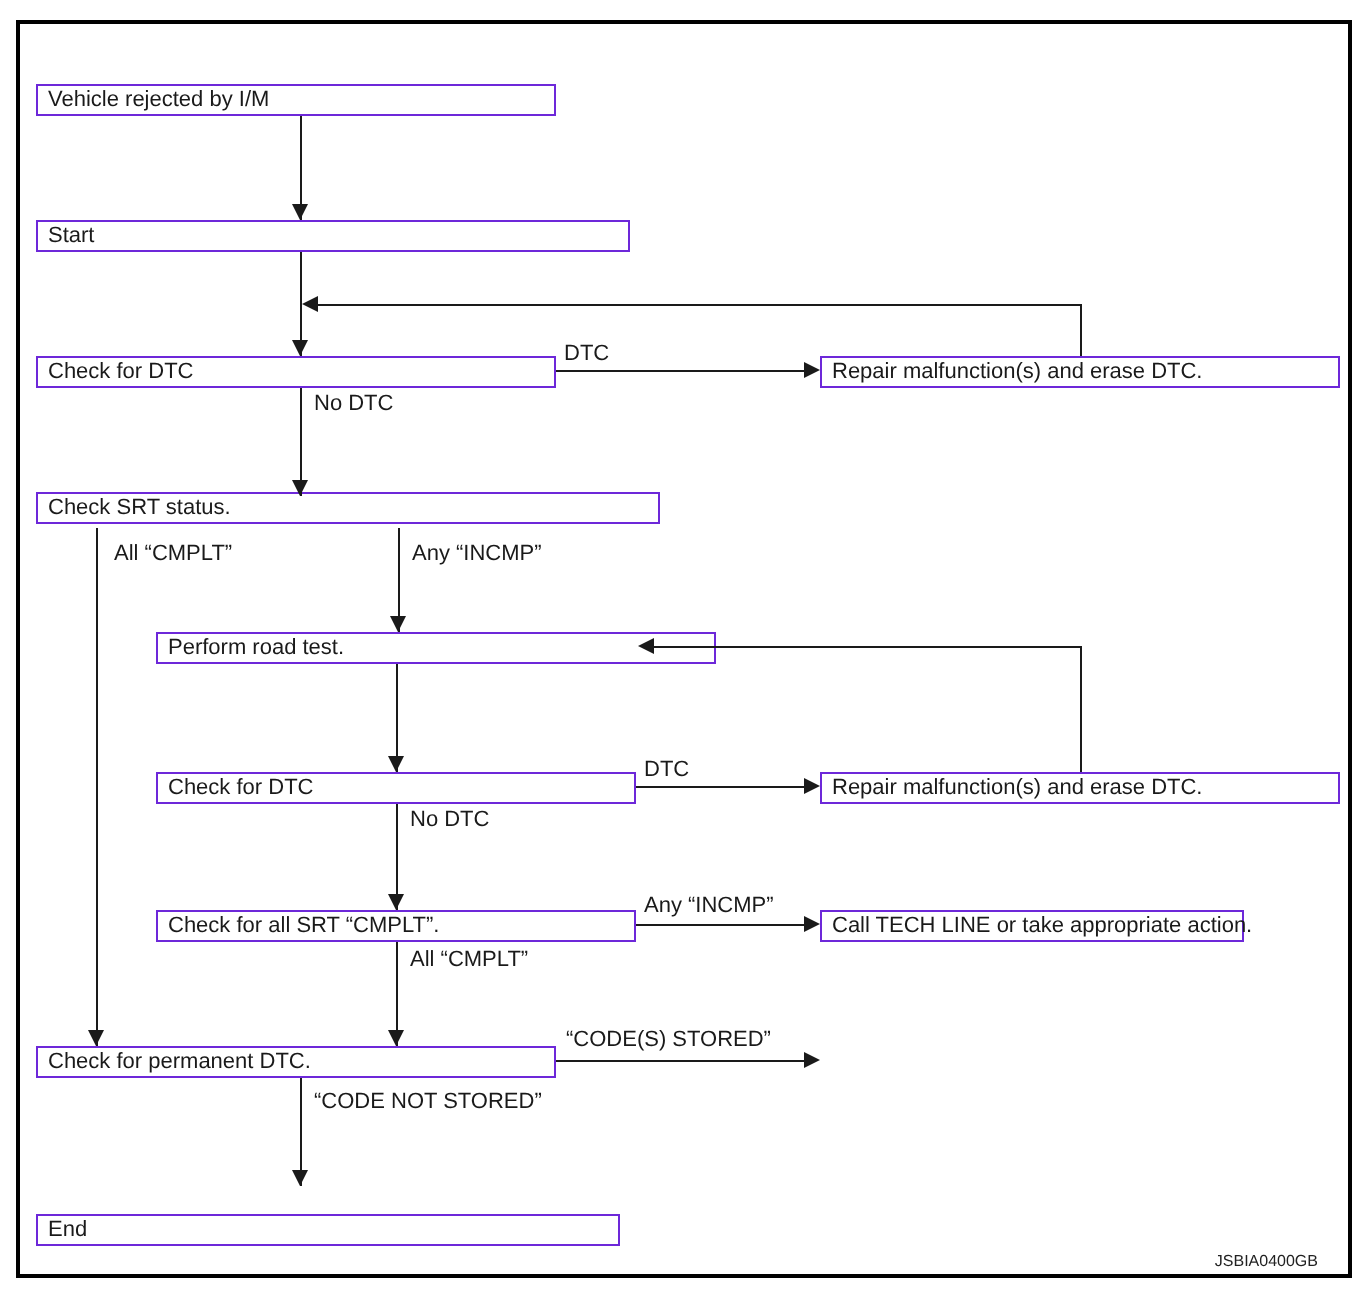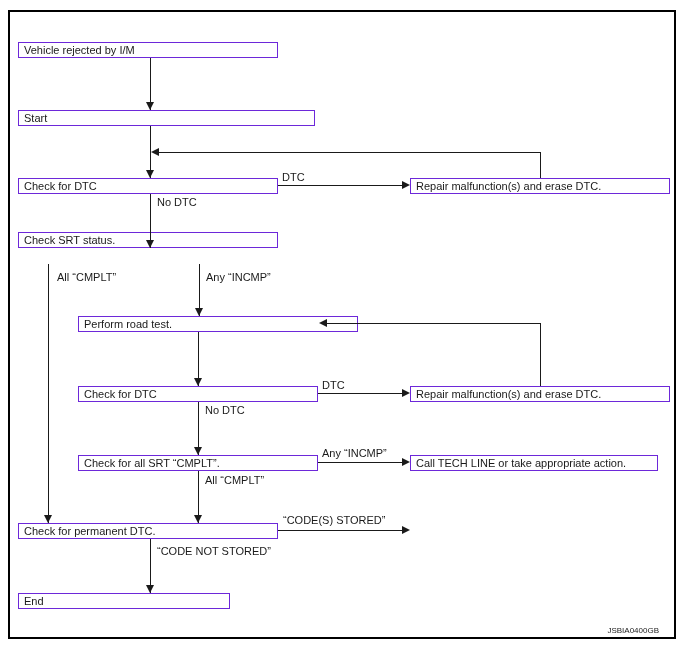--- a/index.html
+++ b/index.html
@@ -38,28 +38,28 @@
 <body>
 
 <div id="stage">
 
   <div class="frame"></div>
 
   <div class="node" style="left:18px;top:42px;width:260px">Vehicle rejected by I/M</div>
   <div class="node" style="left:18px;top:110px;width:297px">Start</div>
   <div class="node" style="left:18px;top:178px;width:260px">Check for DTC</div>
   <div class="node" style="left:410px;top:178px;width:260px">Repair malfunction(s) and erase DTC.</div>
-  <div class="node" style="left:18px;top:232px;width:260px">Check SRT status.</div>
+  <div class="node" style="left:18px;top:246px;width:312px">Check SRT status.</div>
   <div class="node" style="left:78px;top:316px;width:280px">Perform road test.</div>
   <div class="node" style="left:78px;top:386px;width:240px">Check for DTC</div>
   <div class="node" style="left:410px;top:386px;width:260px">Repair malfunction(s) and erase DTC.</div>
   <div class="node" style="left:78px;top:455px;width:240px">Check for all SRT “CMPLT”.</div>
-  <div class="node" style="left:410px;top:455px;width:248px">Call TECH LINE or take appropriate action.</div>
+  <div class="node" style="left:410px;top:455px;width:212px">Call TECH LINE or take appropriate action.</div>
   <div class="node" style="left:18px;top:523px;width:260px">Check for permanent DTC.</div>
-  <div class="node" style="left:18px;top:593px;width:212px">End</div>
+  <div class="node" style="left:18px;top:607px;width:292px">End</div>
 
   <div class="vl" style="left:150px;top:58px;height:52px"></div>
   <div class="vl" style="left:150px;top:126px;height:52px"></div>
   <div class="vl" style="left:540px;top:152px;height:26px"></div>
   <div class="vl" style="left:150px;top:194px;height:54px"></div>
   <div class="vl" style="left:48px;top:264px;height:259px"></div>
   <div class="vl" style="left:199px;top:264px;height:52px"></div>
   <div class="vl" style="left:198px;top:332px;height:54px"></div>
   <div class="vl" style="left:540px;top:323px;height:63px"></div>
   <div class="vl" style="left:198px;top:402px;height:53px"></div>

